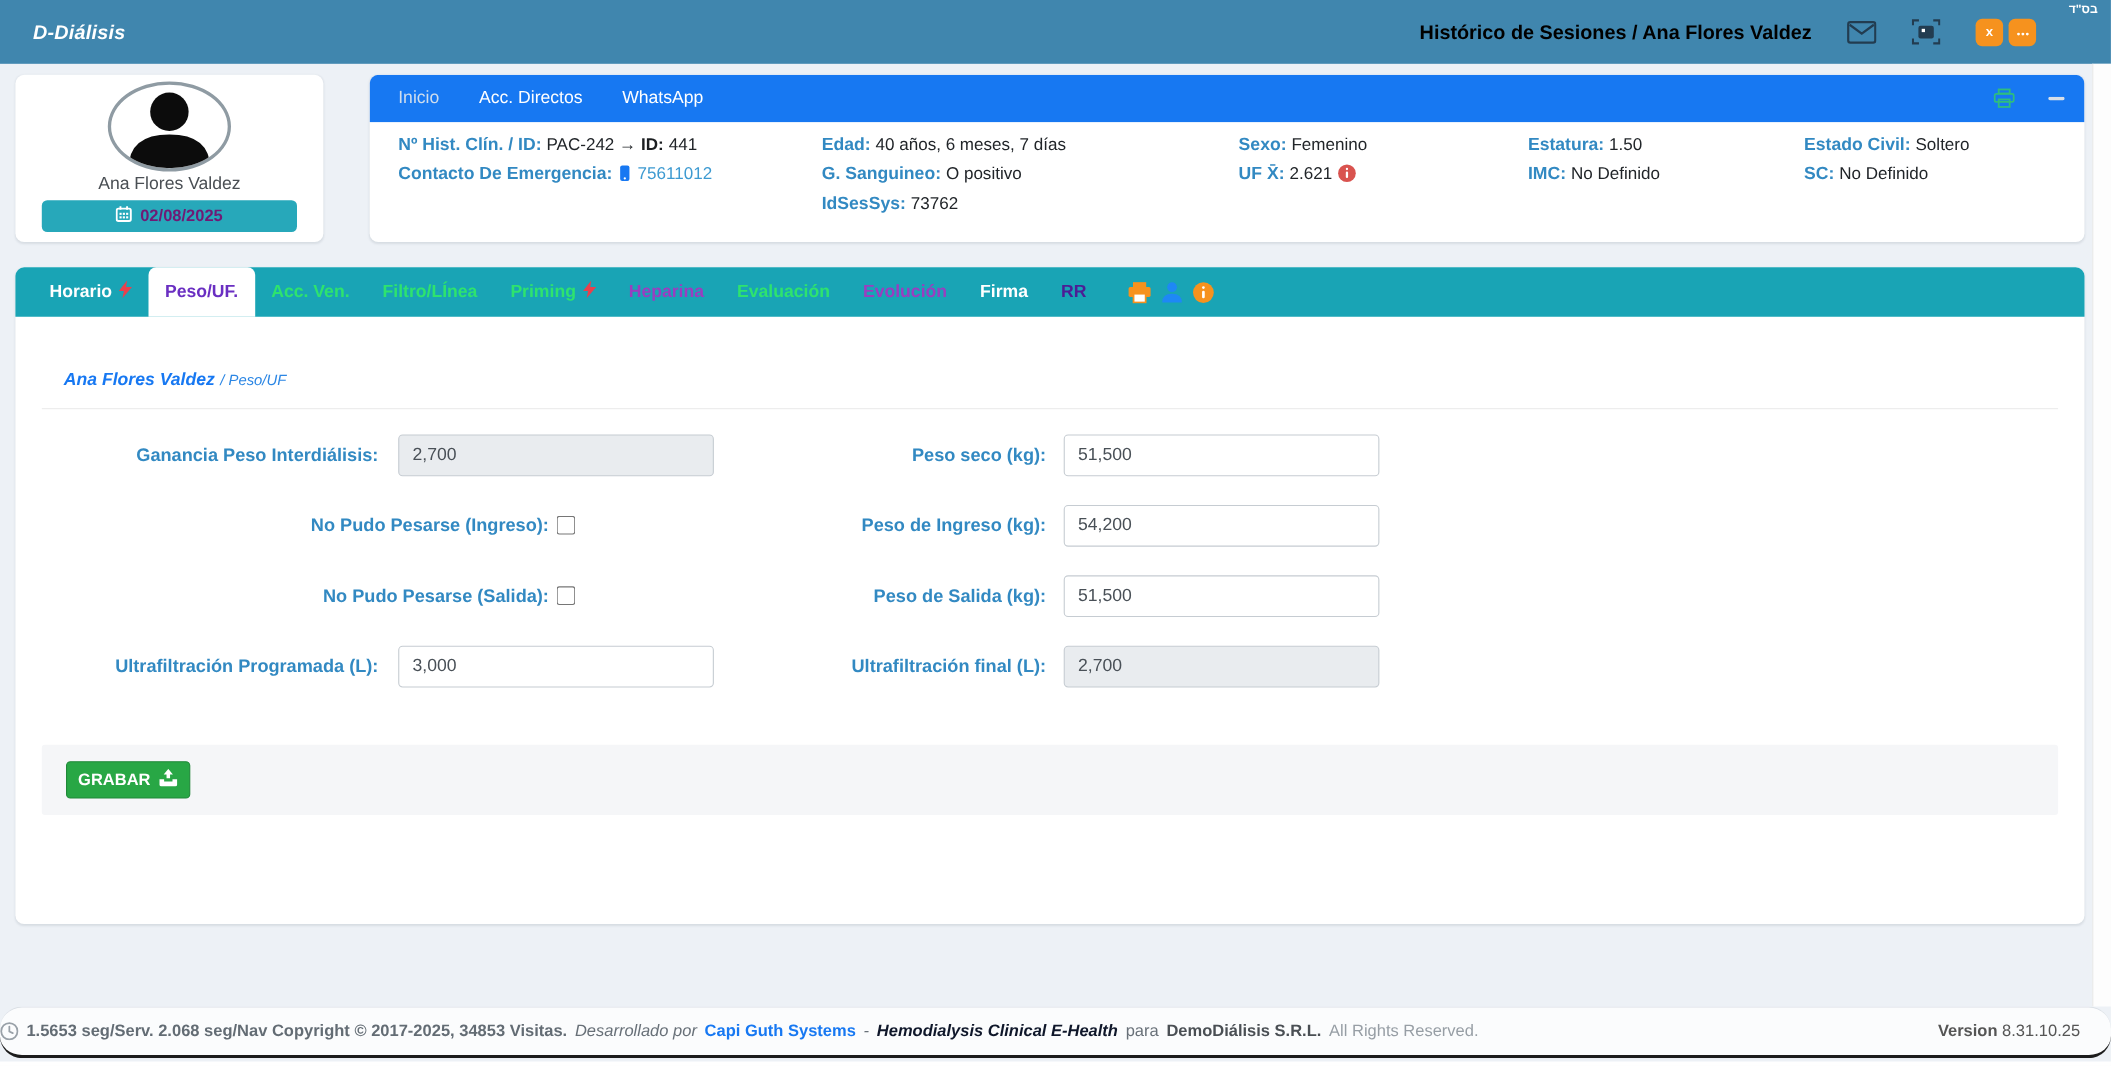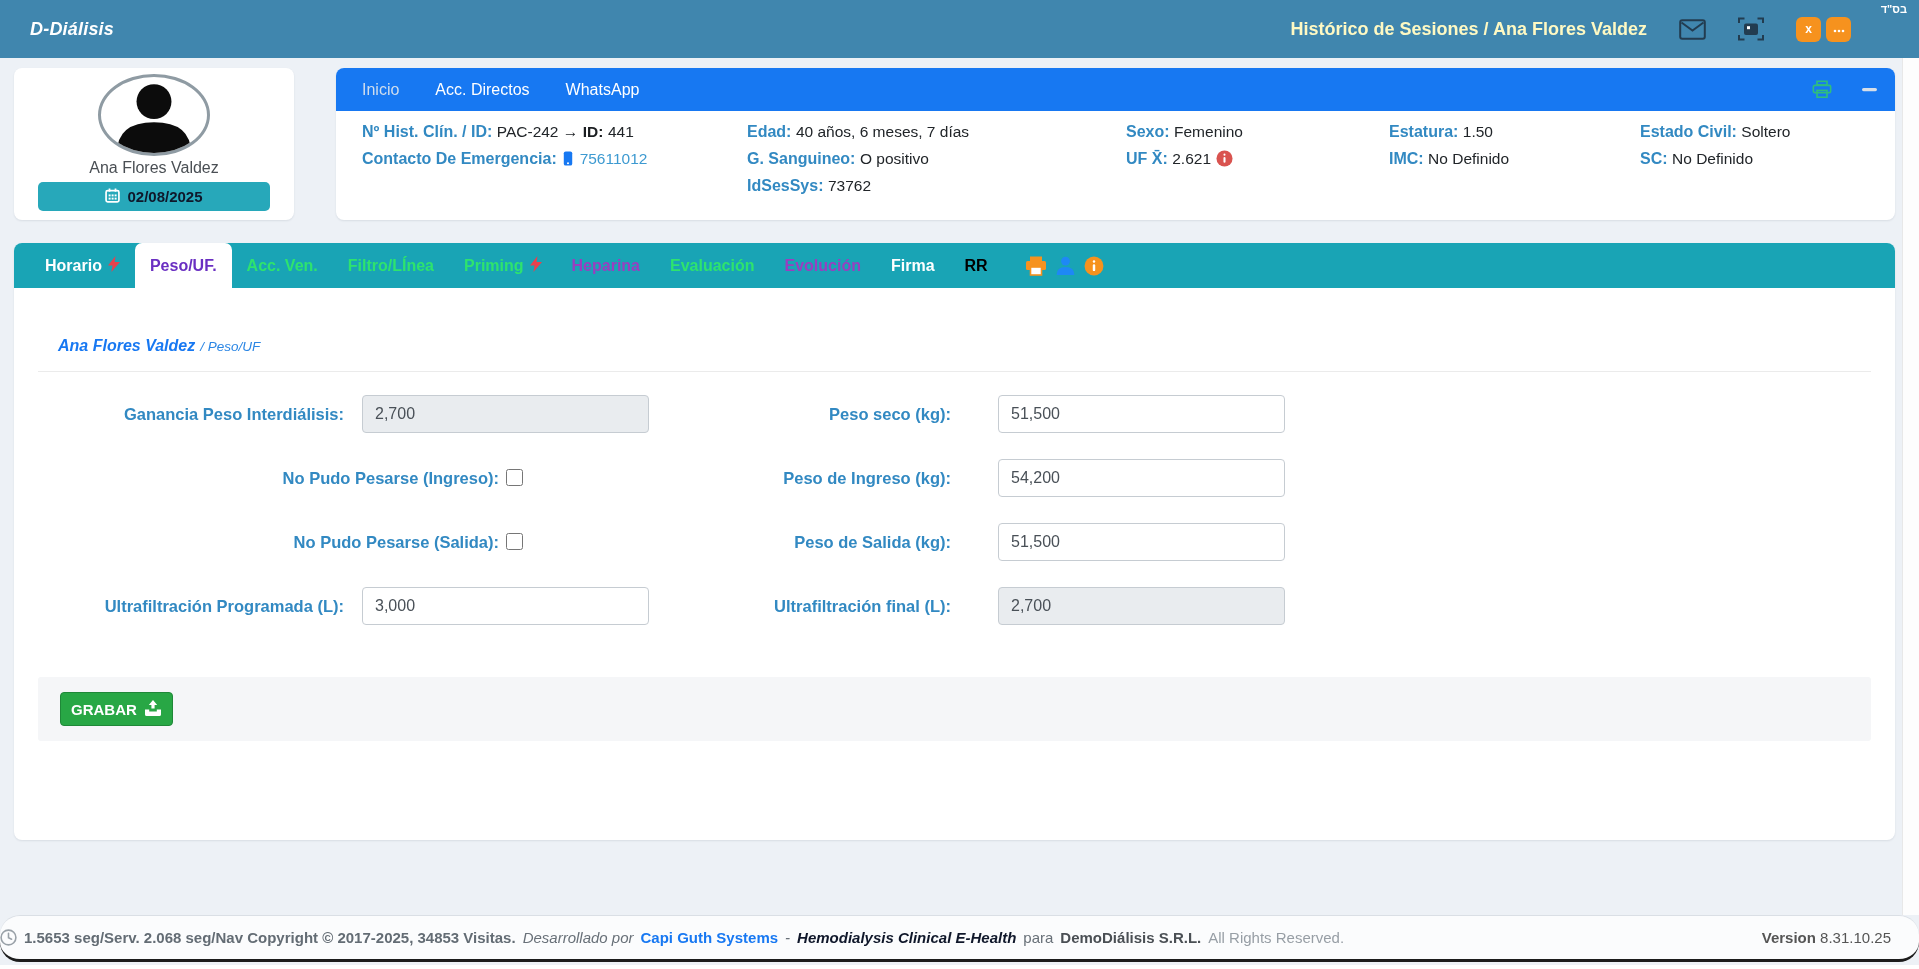--- a/index.html
+++ b/index.html
@@ -20,21 +20,21 @@
     display:flex; align-items:center;
     padding:0 16px;
   }
   .app-title {
     color:#fff; font-style:italic; font-weight:700; font-size:18px;
     margin-left:14px; letter-spacing:.2px;
   }
   .header-right {
     margin-left:auto; display:flex; align-items:center; gap:32px; margin-right:52px;
   }
-  .page-title { color:#fef9c3; font-size:18px; font-weight:600; }
+  .page-title { color:#000000; font-size:18px; font-weight:600; }
   .hicon { display:flex; align-items:center; cursor:pointer; }
   .orange-pair { display:flex; gap:5px; }
   .orange-btn {
     width:25px; height:25px; border:none; border-radius:6px;
     background:#f6921e; color:#fff; font-weight:700; font-size:12px;
     display:flex; align-items:center; justify-content:center; cursor:pointer;
   }
   .corner-text {
     position:absolute; top:3px; right:12px;
     color:#fff; font-size:11px; font-weight:600;
@@ -52,21 +52,21 @@
   .avatar-wrap {
     width:112px; height:82px; margin:6px auto 0;
     border:3px solid #8f9ba3; border-radius:50%;
     overflow:hidden; background:#fff;
     display:flex; align-items:flex-end; justify-content:center;
   }
   .patient-name { margin-top:3px; font-size:16px; color:#4a4f54; }
   .date-badge {
     margin:5px auto 0; width:232px; height:29px;
     background:#27a8ba; border-radius:5px; border:none;
-    color:#0f172a; font-weight:700; font-size:15px;
+    color:#701a75; font-weight:700; font-size:15px;
     display:flex; align-items:center; justify-content:center; gap:7px;
     cursor:pointer;
   }
 
   .info-card { left:336px; top:68px; width:1559px; height:152px; overflow:hidden; }
   .nav-strip {
     height:43px; background:#1778f2;
     display:flex; align-items:center; gap:36px;
     padding:0 4px 0 26px; font-size:16px;
   }
@@ -92,21 +92,21 @@
   .tabbar {
     height:45px; background:#19a4b5; border-radius:8px 8px 0 0;
     display:flex; align-items:stretch; padding-left:16px;
   }
   .tab {
     display:flex; align-items:center; gap:6px;
     padding:0 15px; font-weight:700; font-size:16px;
     cursor:pointer; white-space:nowrap;
   }
   .t-white { color:#fff; } .t-green { color:#2ee36e; }
-  .t-purple { color:#9a3ec0; } .t-blue { color:#000000; }
+  .t-purple { color:#9a3ec0; } .t-blue { color:#4c1d95; }
   .tab.active { background:#fff; border-radius:7px 7px 0 0; color:#6a2fc2; }
   .tab-icons { display:flex; align-items:center; gap:8px; margin-left:22px; }
   .tab-icons .hicon { cursor:pointer; }
 
   .crumb { position:absolute; top:94px; left:44px; font-style:italic; }
   .crumb-name { color:#1778f2; font-weight:700; font-size:16px; }
   .crumb-path { color:#2b86e4; font-size:13.5px; margin-left:5px; }
   .divider { position:absolute; top:128px; left:24px; right:24px; border-top:1px solid #ebebeb; }
 
   .frow { position:absolute; left:0; right:0; height:38px; }
@@ -117,21 +117,21 @@
   }
   .flabel.lft { left:40px; width:290px; }
   .flabel.lftwide { left:40px; width:445px; }
   .flabel.rgt { left:640px; width:297px; }
   .finput {
     position:absolute; height:38px; width:287px;
     border:1px solid #c6ccd2; border-radius:4px;
     padding:0 12px; font-size:16px; color:#495057;
     font-family:"Liberation Sans", sans-serif; background:#fff;
   }
-  .finput.lft { left:348px; } .finput.rgt { left:984px; }
+  .finput.lft { left:348px; } .finput.rgt { left:953px; }
   .finput.ro { background:#e9ecef; }
   .fcheck { position:absolute; left:492px; top:10px; width:17px; height:17px; cursor:pointer; }
 
   .btn-strip {
     position:absolute; left:24px; right:24px; top:434px; height:64px;
     background:#f5f6f8; border-radius:3px;
   }
   .save-btn {
     position:absolute; left:22px; top:15px; height:34px;
     background:#28a745; border:1px solid #1f8838; border-radius:4px;

